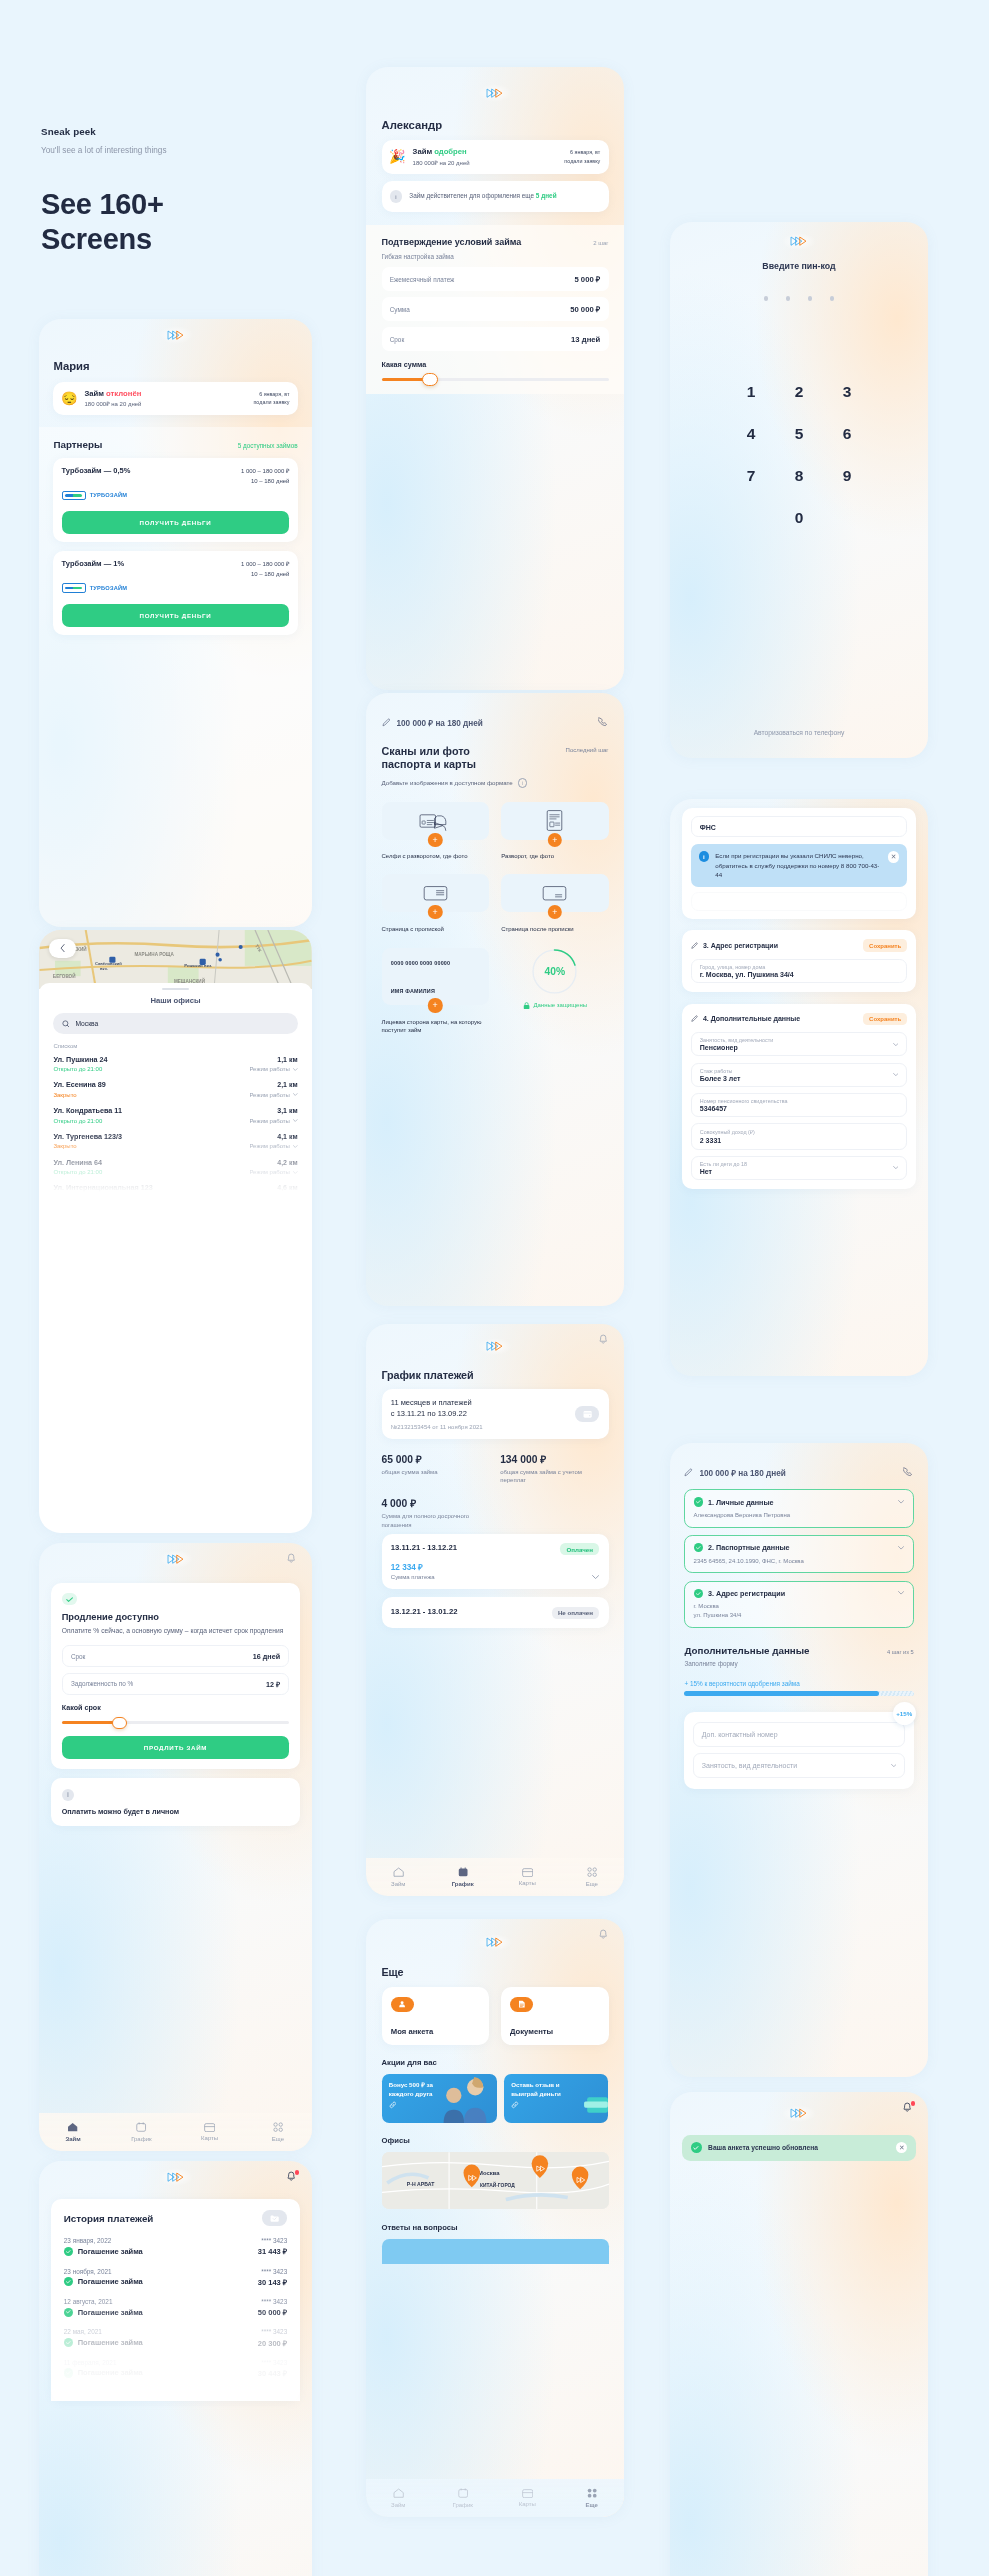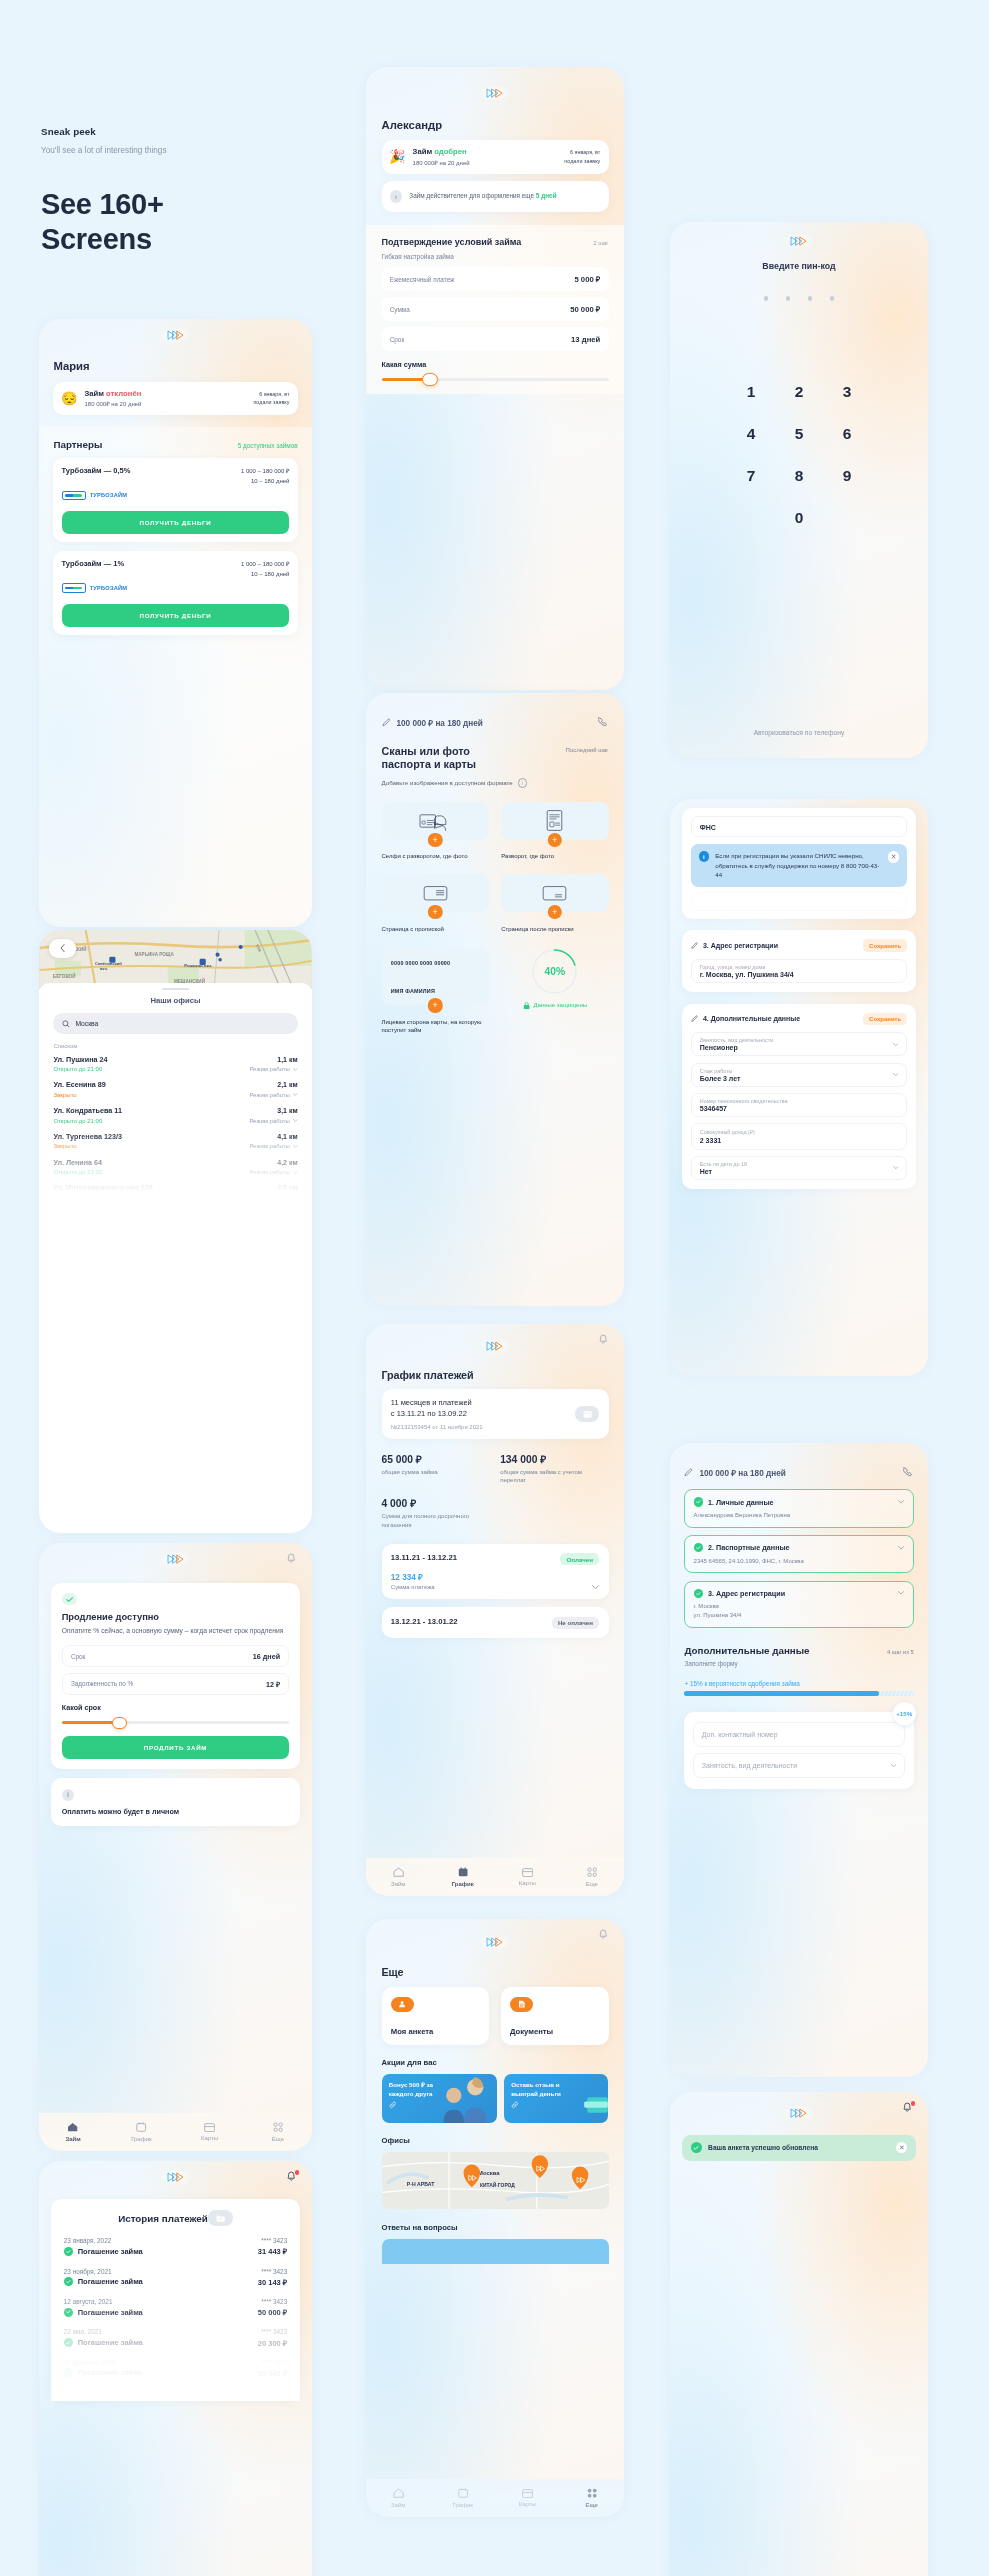--- a/index.html
+++ b/index.html
@@ -455,21 +455,21 @@
       </div>
       <div class="bell">
         <svg width="12.4" height="12.4" viewBox="0 0 24 24">
             <path d="M6 16 q0-2 1-4 V9 a5 5 0 0 1 10 0 v3 q1 2 1 4 z" fill="none" stroke="#2b3550" stroke-width="1.6" stroke-linejoin="round"></path>
             <path d="M10 18.6 a2.2 2.2 0 0 0 4 0" fill="none" stroke="#2b3550" stroke-width="1.6" stroke-linecap="round"></path>
           </svg>
         <span class="dot"></span>
       </div>
     </div>
     <div class="card" style="margin:6.2px 12.4px 0;padding:11.3px 12.4px;position:relative;">
-      <div style="display:flex;justify-content:center;align-items:center;">
+      <div style="display:flex;justify-content:space-between;align-items:center;">
         <div style="font-size:9.8px;font-weight:700;">История платежей</div>
         <div style="width:25px;height:15.5px;border-radius:7.7px;background:#e3e7ee;display:flex;align-items:center;justify-content:center;">
           <svg width="9.3" height="7.2" viewBox="0 0 18 14">
               <path d="M1 3 a2 2 0 0 1 2-2 h3 l1.6 2 H15 a2 2 0 0 1 2 2 v6 a2 2 0 0 1-2 2 H3 a2 2 0 0 1-2-2 z" fill="#fff"></path>
               <path d="M6 7 l2.3 2.3 L12 5.5" fill="none" stroke="#e3e7ee" stroke-width="1.6" stroke-linecap="round" stroke-linejoin="round"></path>
             </svg>
         </div>
       </div>
       <div style="margin-top:11.3px;">
         <div class="hist-row">
@@ -768,21 +768,21 @@
         <div>
           <div class="stat-val">134 000 ₽</div>
           <div class="stat-lbl">общая сумма займа с учетом переплат</div>
         </div>
         <div style="margin-top:4.1px">
           <div class="stat-val">4 000 ₽</div>
           <div class="stat-lbl">Сумма для полного досрочного погашения</div>
         </div>
       </div>
 
-      <div class="card" style="margin-top:14px;padding:9.3px;">
+      <div class="card" style="margin-top:4px;padding:9.3px;">
         <div style="display:flex;justify-content:space-between;align-items:flex-start;">
           <span style="font-size:7.7px;font-weight:700;">13.11.21 - 13.12.21</span>
           <span class="pill paid">Оплачен</span>
         </div>
         <div style="display:flex;justify-content:space-between;align-items:flex-end;margin-top:6.2px;">
           <div>
             <div class="blueTxt" style="font-size:8.2px;font-weight:700;">12 334 ₽</div>
             <div style="font-size:6px;color:#79839a;margin-top:1.5px;">Сумма платежа</div>
           </div>
           <svg width="7.2" height="4.6" viewBox="0 0 14 9">

